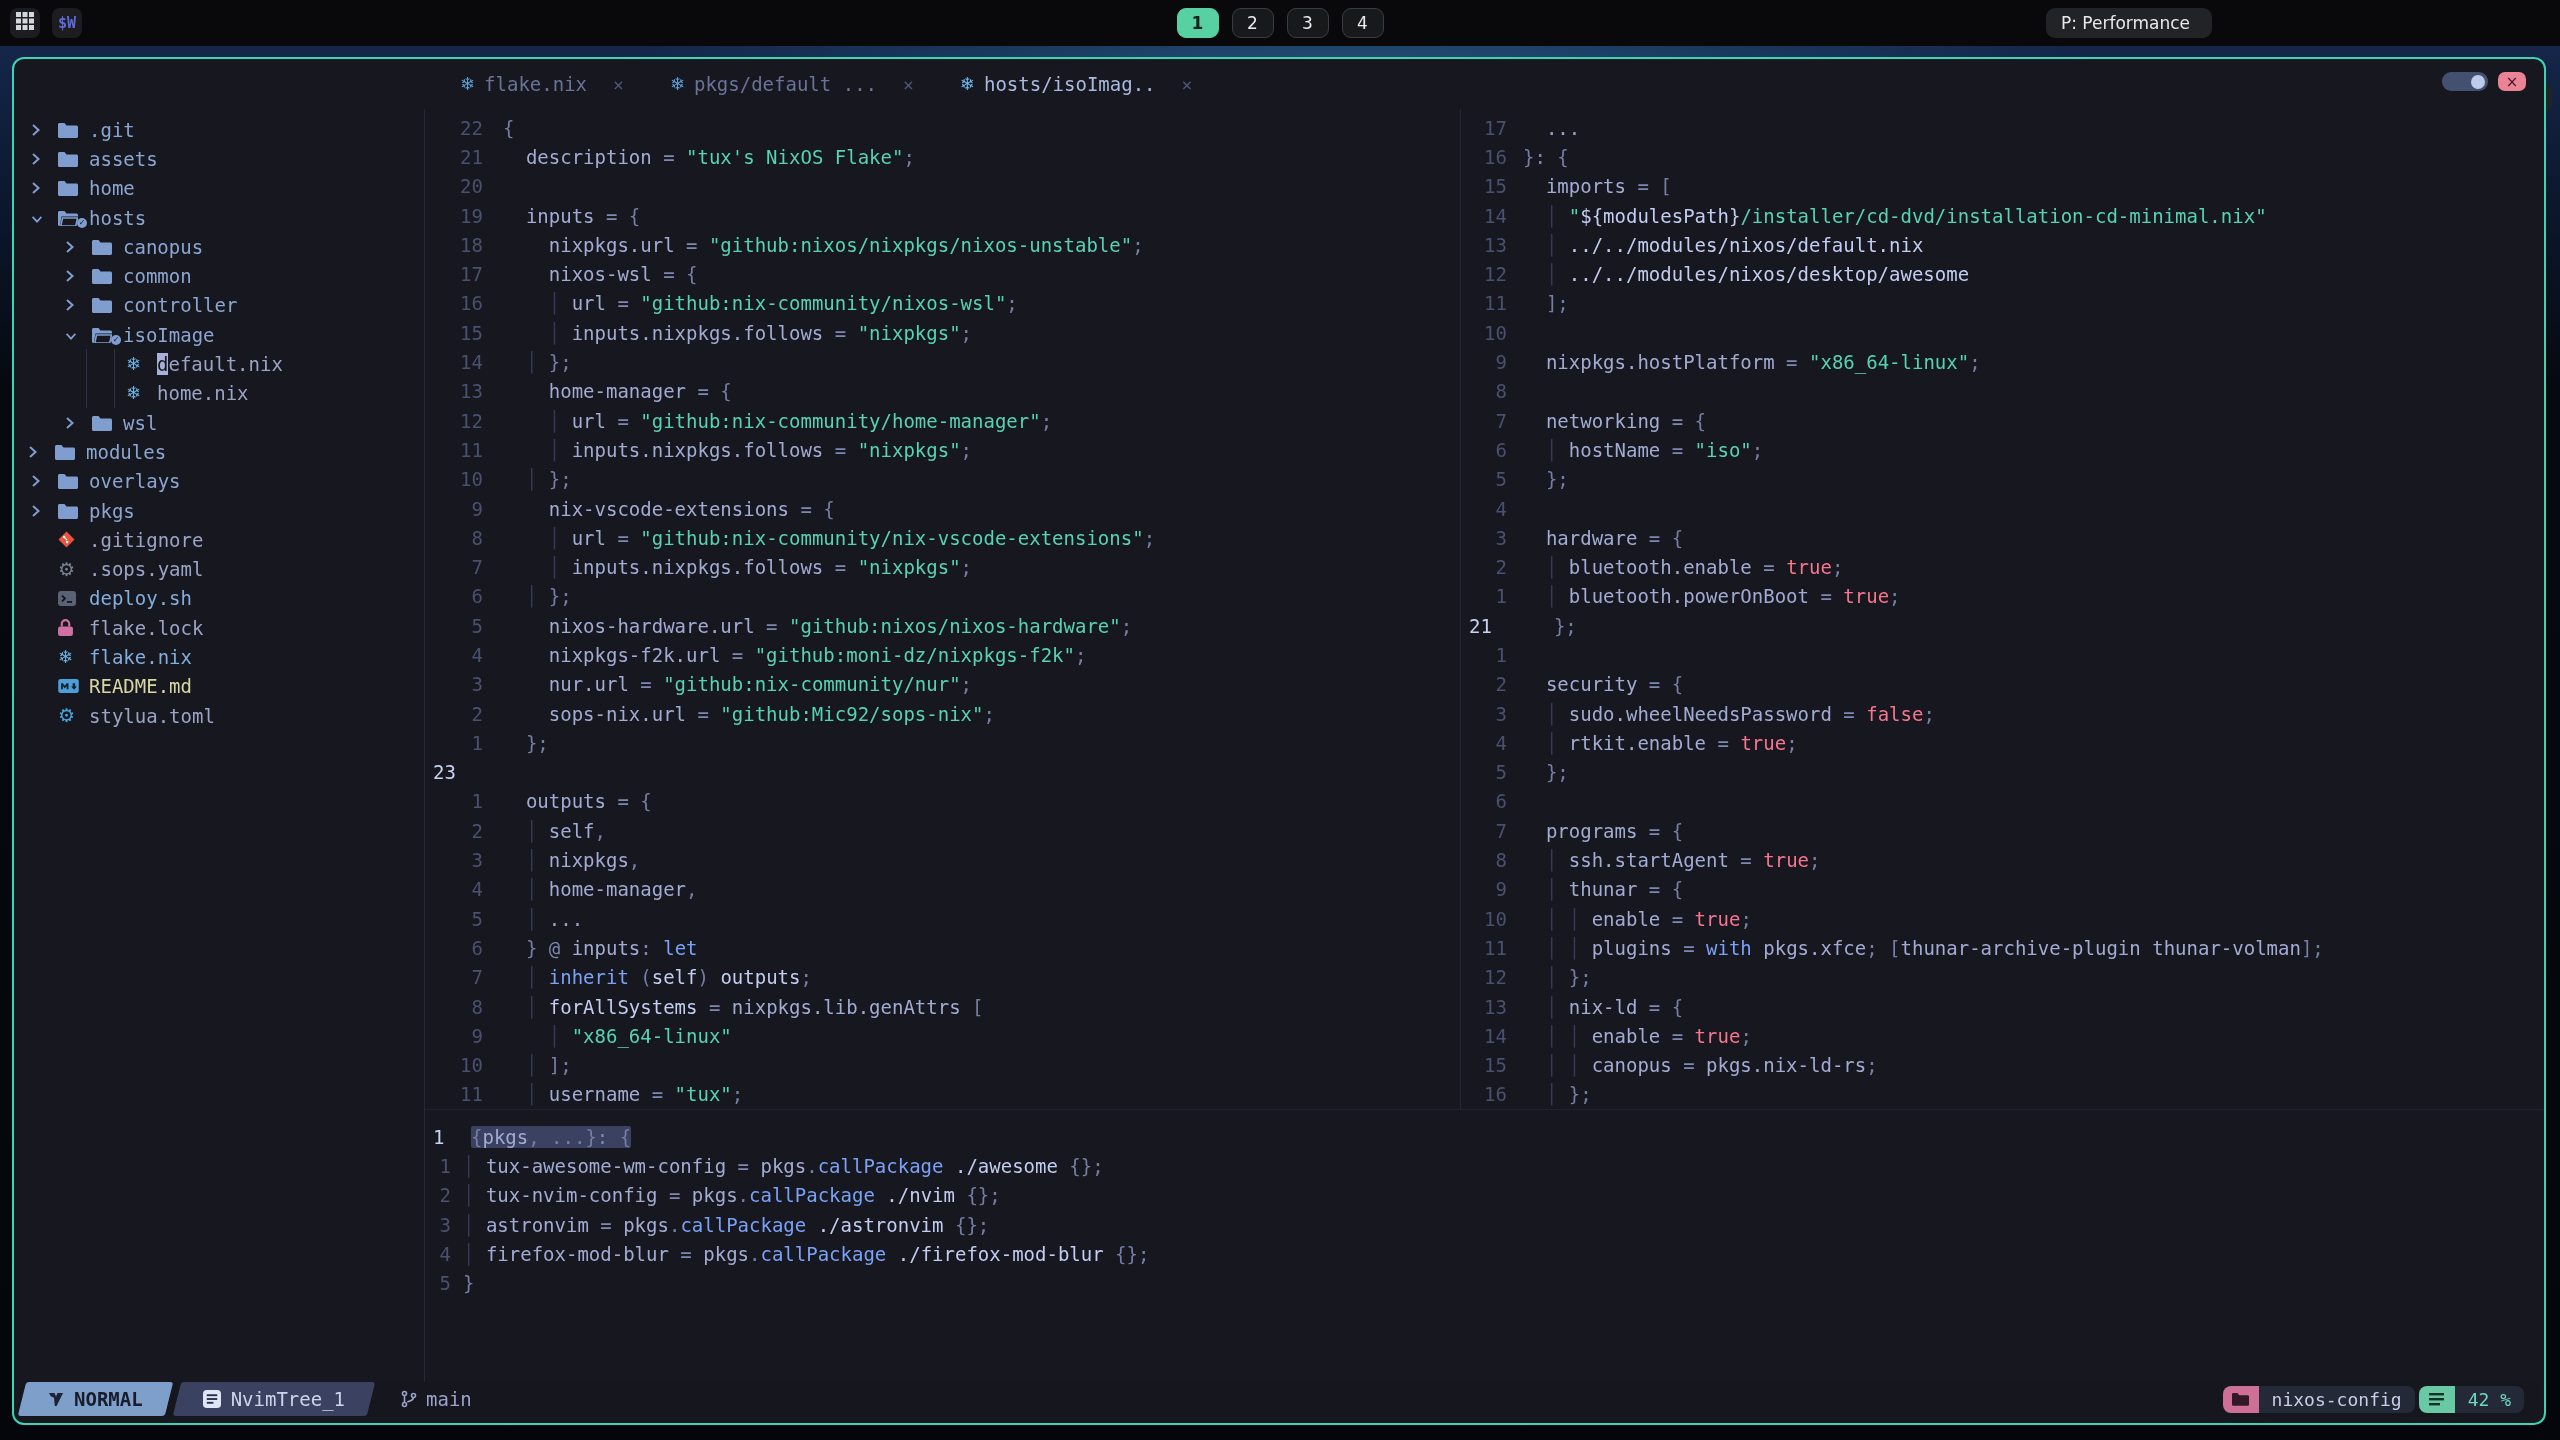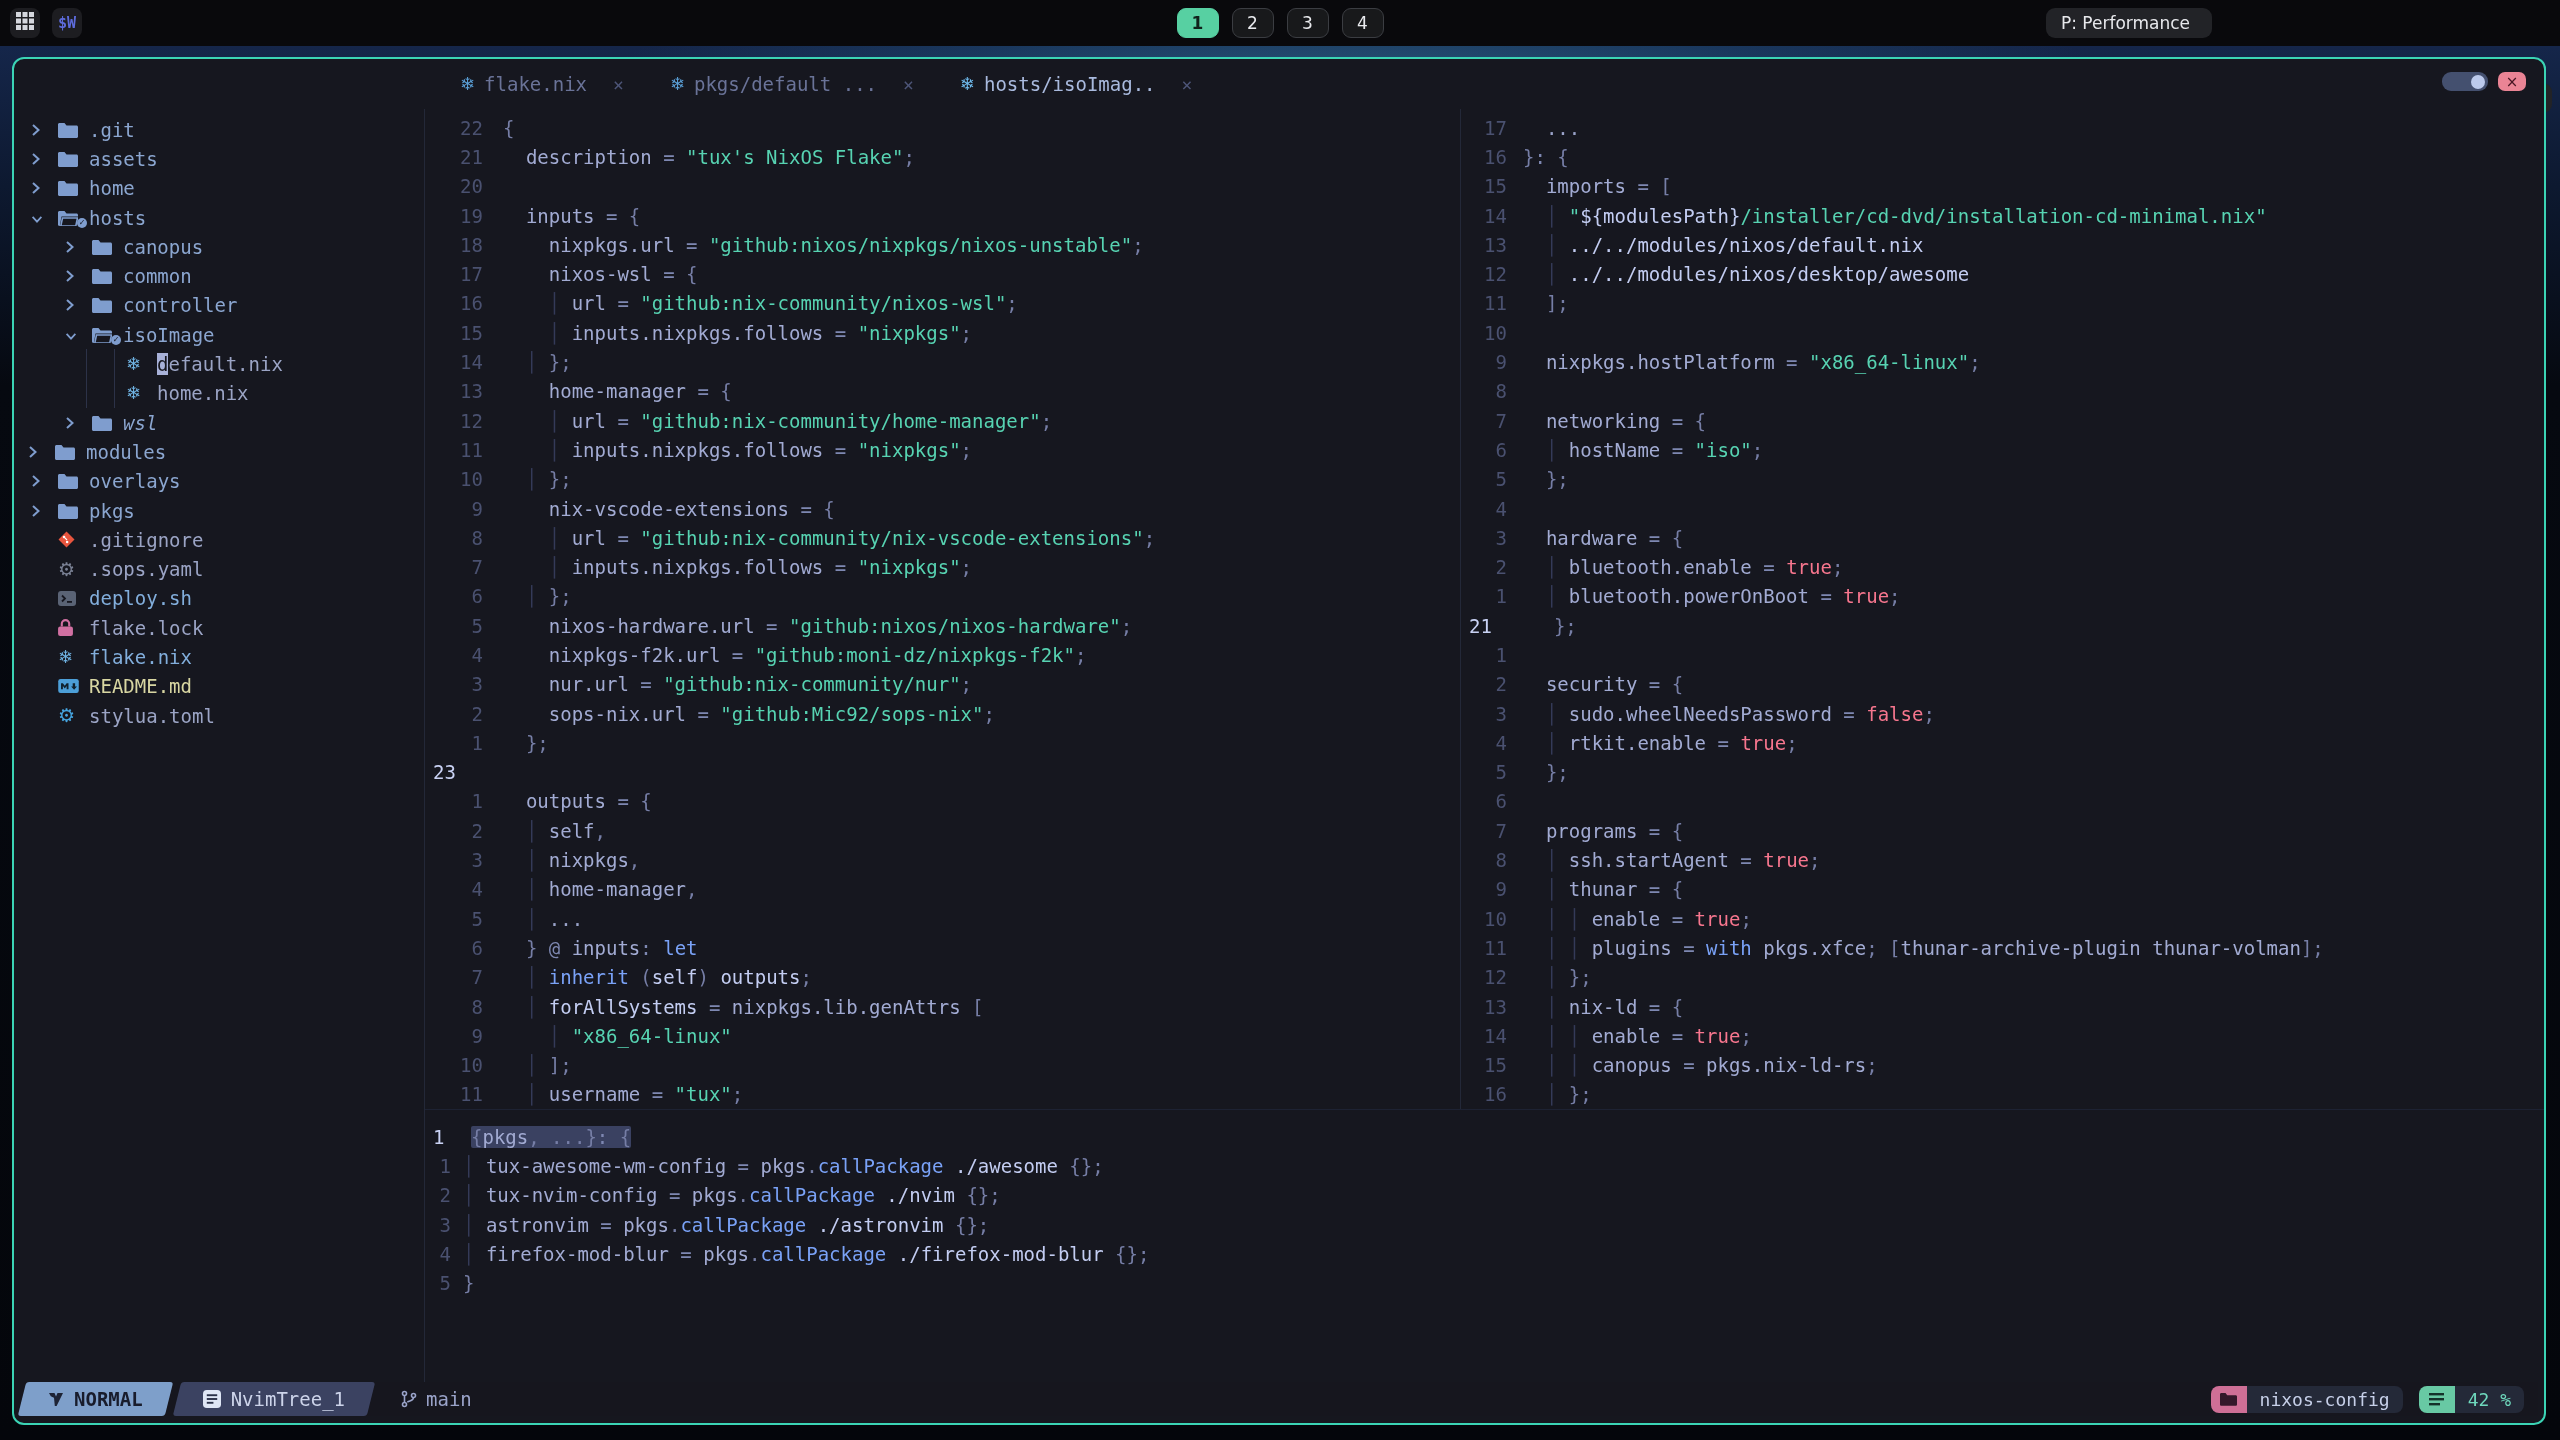--- a/index.html
+++ b/index.html
@@ -69,21 +69,21 @@
   .c-o{color:#7e88b2}.c-k{color:#7aa2f7}.c-b{color:#f7768e}.c-g{color:#343a58}.c-d{color:#9aa3c9}
   
   .statusline{flex:0 0 auto;height:34px;margin:0 6px 7px 6px;display:flex;align-items:center;background:#16161e;font-size:19px;}
   .sl-seg{position:relative;display:flex;align-items:center;gap:10px;padding:0 22px;height:100%;}
   .sl-seg::before{content:"";position:absolute;top:0;bottom:0;left:-4px;right:-4px;transform:skewX(-14deg);
     border-radius:3px;background:var(--bg);z-index:0;}
   .sl-seg>*{position:relative;z-index:1;}
   .sl-mode{--bg:#7e9fca;color:#181c2c;font-weight:bold;margin-left:6px;justify-content:flex-end;}
   .sl-buf{--bg:#3b4261;color:#cdd4ea;margin-left:16px;}
   .sl-branch{display:flex;align-items:center;gap:9px;margin-left:34px;color:#9aa3c9;}
-  .sl-right{margin-left:auto;display:flex;gap:16px;margin-right:14px;}
+  .sl-right{margin-left:auto;display:flex;gap:4px;margin-right:14px;}
   .sl-pill{display:flex;height:27px;}
   .sl-cap{width:36px;border-radius:8px 0 0 8px;display:flex;align-items:center;justify-content:center;}
   .sl-body{padding:0 13px;background:#242938;border-radius:0 8px 8px 0;display:flex;align-items:center;font-size:18px;}
   .cap-proj{background:#ce6f96;}
   .cap-scroll{background:#68c9a4;}
   .body-proj{color:#c6cfe8;}
   .body-scroll{color:#6fd8bd;}
 </style>
 </head>
 <body>
@@ -292,21 +292,21 @@
         </div>
         <div class="tree-row" style="padding-left: 84px;">
           <span class="tree-guide" style="left: 72px;"></span>
           <span class="tree-guide" style="left: 100px;"></span>
           <span class="tree-chev"></span>
           <span class="tree-ic">
             <span class="nix-ic" style="color:#6fb3e3;">❄</span>
           </span>
           <span class="t-file">home.nix</span>
         </div>
-        <div class="tree-row" style="padding-left: 50px; font-style: italic;">
+        <div class="tree-row" style="padding-left: 50px;">
           <span class="tree-chev">
             <svg width="11" height="16" viewBox="0 0 10 16">
               <path d="M2.5 3l5.5 5-5.5 5" fill="none" stroke="currentColor" stroke-width="2"></path>
             </svg>
           </span>
           <span class="tree-ic">
             <svg width="20" height="16" viewBox="0 0 20 16" fill="#7f9dce">
               <path d="M0 2.5C0 1.7.7 1 1.5 1h5l2 2.5h10c.8 0 1.5.7 1.5 1.5v9.5c0 .8-.7 1.5-1.5 1.5h-17C.7 16 0 15.3 0 14.5z"></path>
             </svg>
           </span>

